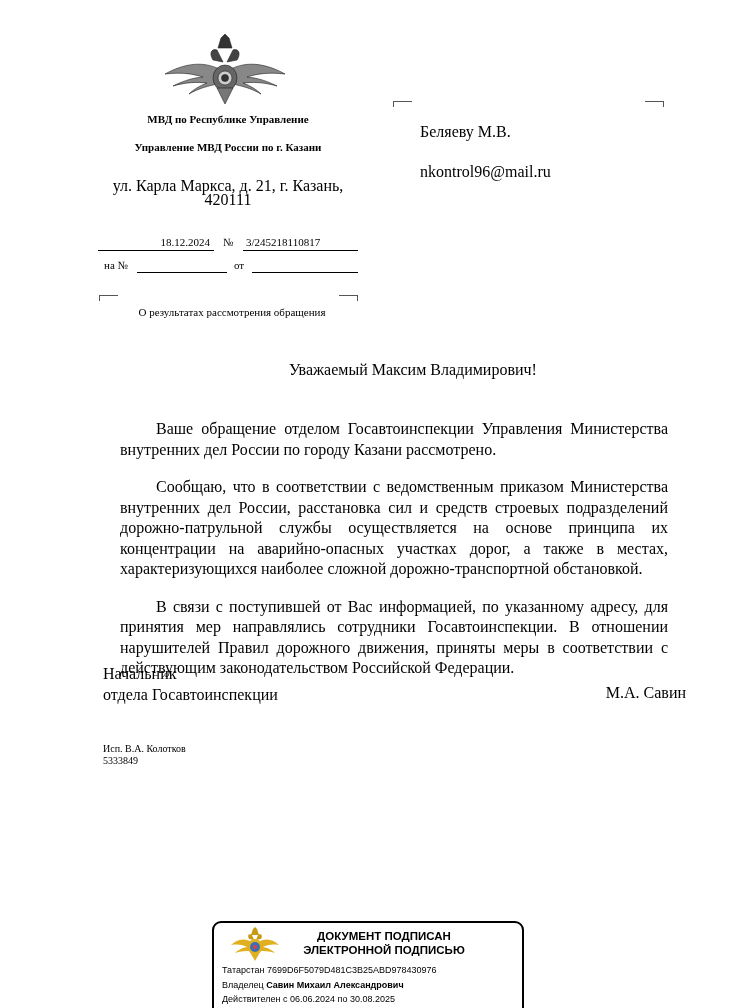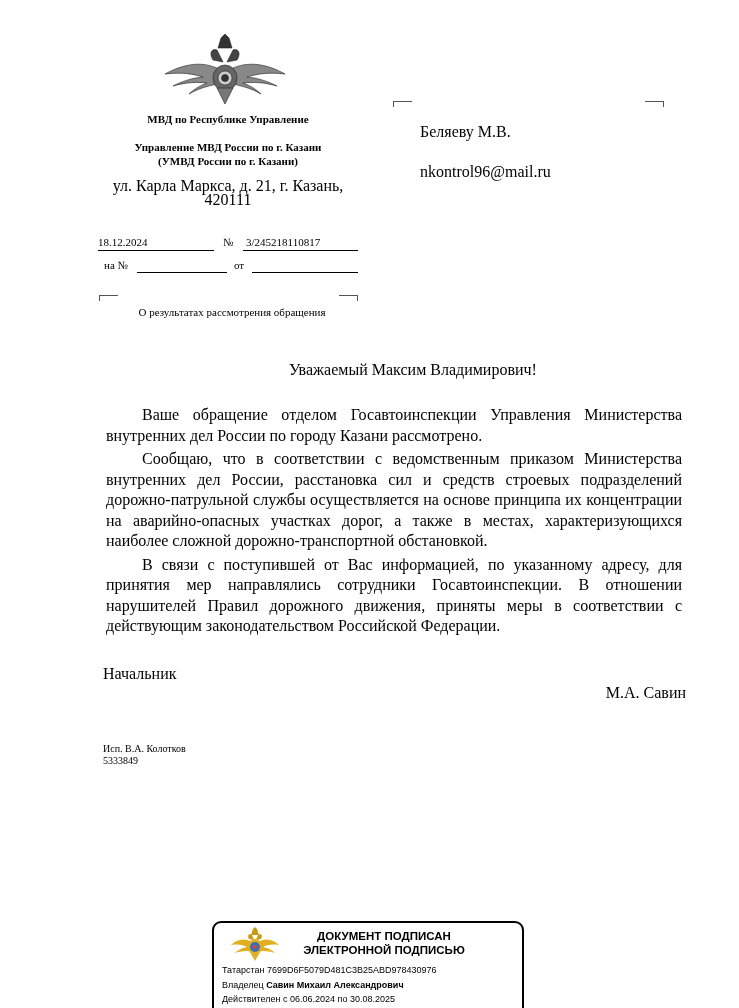--- a/index.html
+++ b/index.html
@@ -9,21 +9,21 @@
 
   
   .emblem { left: 163px; top: 30px; width: 124px; height: 78px; }
   .hdr { left: 98px; width: 260px; text-align: center; font-size: 11px; line-height: 14px; }
   .hdr-bold { font-weight: bold; }
   .org1 { top: 112px; }
   .org2 { top: 140px; }
   .addr { top: 179px; font-size: 16px; }
 
   .regline { left: 98px; top: 236px; width: 260px; height: 14px; font-size: 11px; }
-  .reg-date { position: absolute; left: 0; width: 116px; text-align: left; border-bottom: 1px solid #000; height: 14px; }
+  .reg-date { position: absolute; left: 0; width: 116px; text-align: right; border-bottom: 1px solid #000; height: 14px; }
   .reg-date span { padding-right: 4px; }
   .reg-numsign { position: absolute; left: 125px; }
   .reg-num { position: absolute; left: 145px; width: 115px; border-bottom: 1px solid #000; height: 14px; }
   .reg-num span { padding-left: 3px; }
 
   .refline { left: 104px; top: 259px; width: 256px; height: 14px; font-size: 11px; }
   .ref-label { position: absolute; left: 0; }
   .ref-blank1 { position: absolute; left: 33px; width: 90px; border-bottom: 1px solid #000; height: 13px; }
   .ref-ot { position: absolute; left: 130px; }
   .ref-blank2 { position: absolute; left: 148px; width: 106px; border-bottom: 1px solid #000; height: 13px; }
@@ -35,21 +35,21 @@
   .subject { left: 98px; top: 306px; width: 268px; text-align: center; font-size: 11px; }
 
   
   .recipient { left: 420px; font-size: 16px; }
   .rec-name { top: 123px; }
   .rec-email { top: 163px; }
 
   
   .greeting { left: 0; width: 826px; top: 361px; text-align: center; font-size: 16px; }
   .body-text { left: 103px; top: 402px; width: 582px; font-size: 16px; line-height: 20.5px; text-align: justify; }
-  .body-text p { margin: 3px; text-indent: 36px; }
+  .body-text p { margin: 17px; text-indent: 36px; }
 
   .sign-title { left: 103px; top: 664px; font-size: 16px; line-height: 20.5px; }
   .sign-name { right: 53px; top: 684px; font-size: 16px; }
 
   .executor { left: 103px; top: 743px; font-size: 10px; line-height: 12px; }
 
   
   .stamp { left: 212px; top: 921px; width: 308px; height: 95px; border: 2.5px solid #000; border-radius: 9px;
            font-family: "Liberation Sans", "DejaVu Sans", sans-serif; }
   .stamp-emblem { position: absolute; left: 17px; top: 4px; width: 48px; height: 34px; }
@@ -82,21 +82,20 @@
       <circle cx="62" cy="48" r="3.5" fill="#333"></circle>
 
       <path d="M54 58 L62 74 L70 58 Z" fill="#777"></path>
     </g>
   </svg>
 </div>
 
 <div class="abs hdr hdr-bold org1">МВД по Республике Управление</div>
 <div class="abs hdr hdr-bold org2">
   <div>Управление МВД России по г. Казани</div>
-  <div>(УМВД России по г. Казани)</div>
 </div>
 <div class="abs hdr addr">ул. Карла Маркса, д. 21, г. Казань, 420111</div>
 
 <div class="abs regline">
   <div class="reg-date">
     <span>18.12.2024</span>
   </div>
   <div class="reg-numsign">№</div>
   <div class="reg-num">
     <span>3/245218110817</span>
@@ -122,20 +121,21 @@
 <div class="abs greeting">Уважаемый Максим Владимирович!</div>
 
 <div class="abs body-text">
   <p>Ваше обращение отделом Госавтоинспекции Управления Министерства внутренних дел России по городу Казани рассмотрено.</p>
   <p>Сообщаю, что в соответствии с ведомственным приказом Министерства внутренних дел России, расстановка сил и средств строевых подразделений дорожно-патрульной службы осуществляется на основе принципа их концентрации на аварийно-опасных участках дорог, а также в местах, характеризующихся наиболее сложной дорожно-транспортной обстановкой.</p>
   <p>В связи с поступившей от Вас информацией, по указанному адресу, для принятия мер направлялись сотрудники Госавтоинспекции. В отношении нарушителей Правил дорожного движения, приняты меры в соответствии с действующим законодательством Российской Федерации.</p>
 </div>
 
 <div class="abs sign-title">
   <div>Начальник</div>
+  <div>отдела Госавтоинспекции</div>
 </div>
 <div class="abs sign-name">М.А. Савин</div>
 
 <div class="abs executor">
   <div>Исп. В.А. Колотков</div>
   <div>5333849</div>
 </div>
 
 <div class="abs stamp">
   <div class="stamp-emblem">

